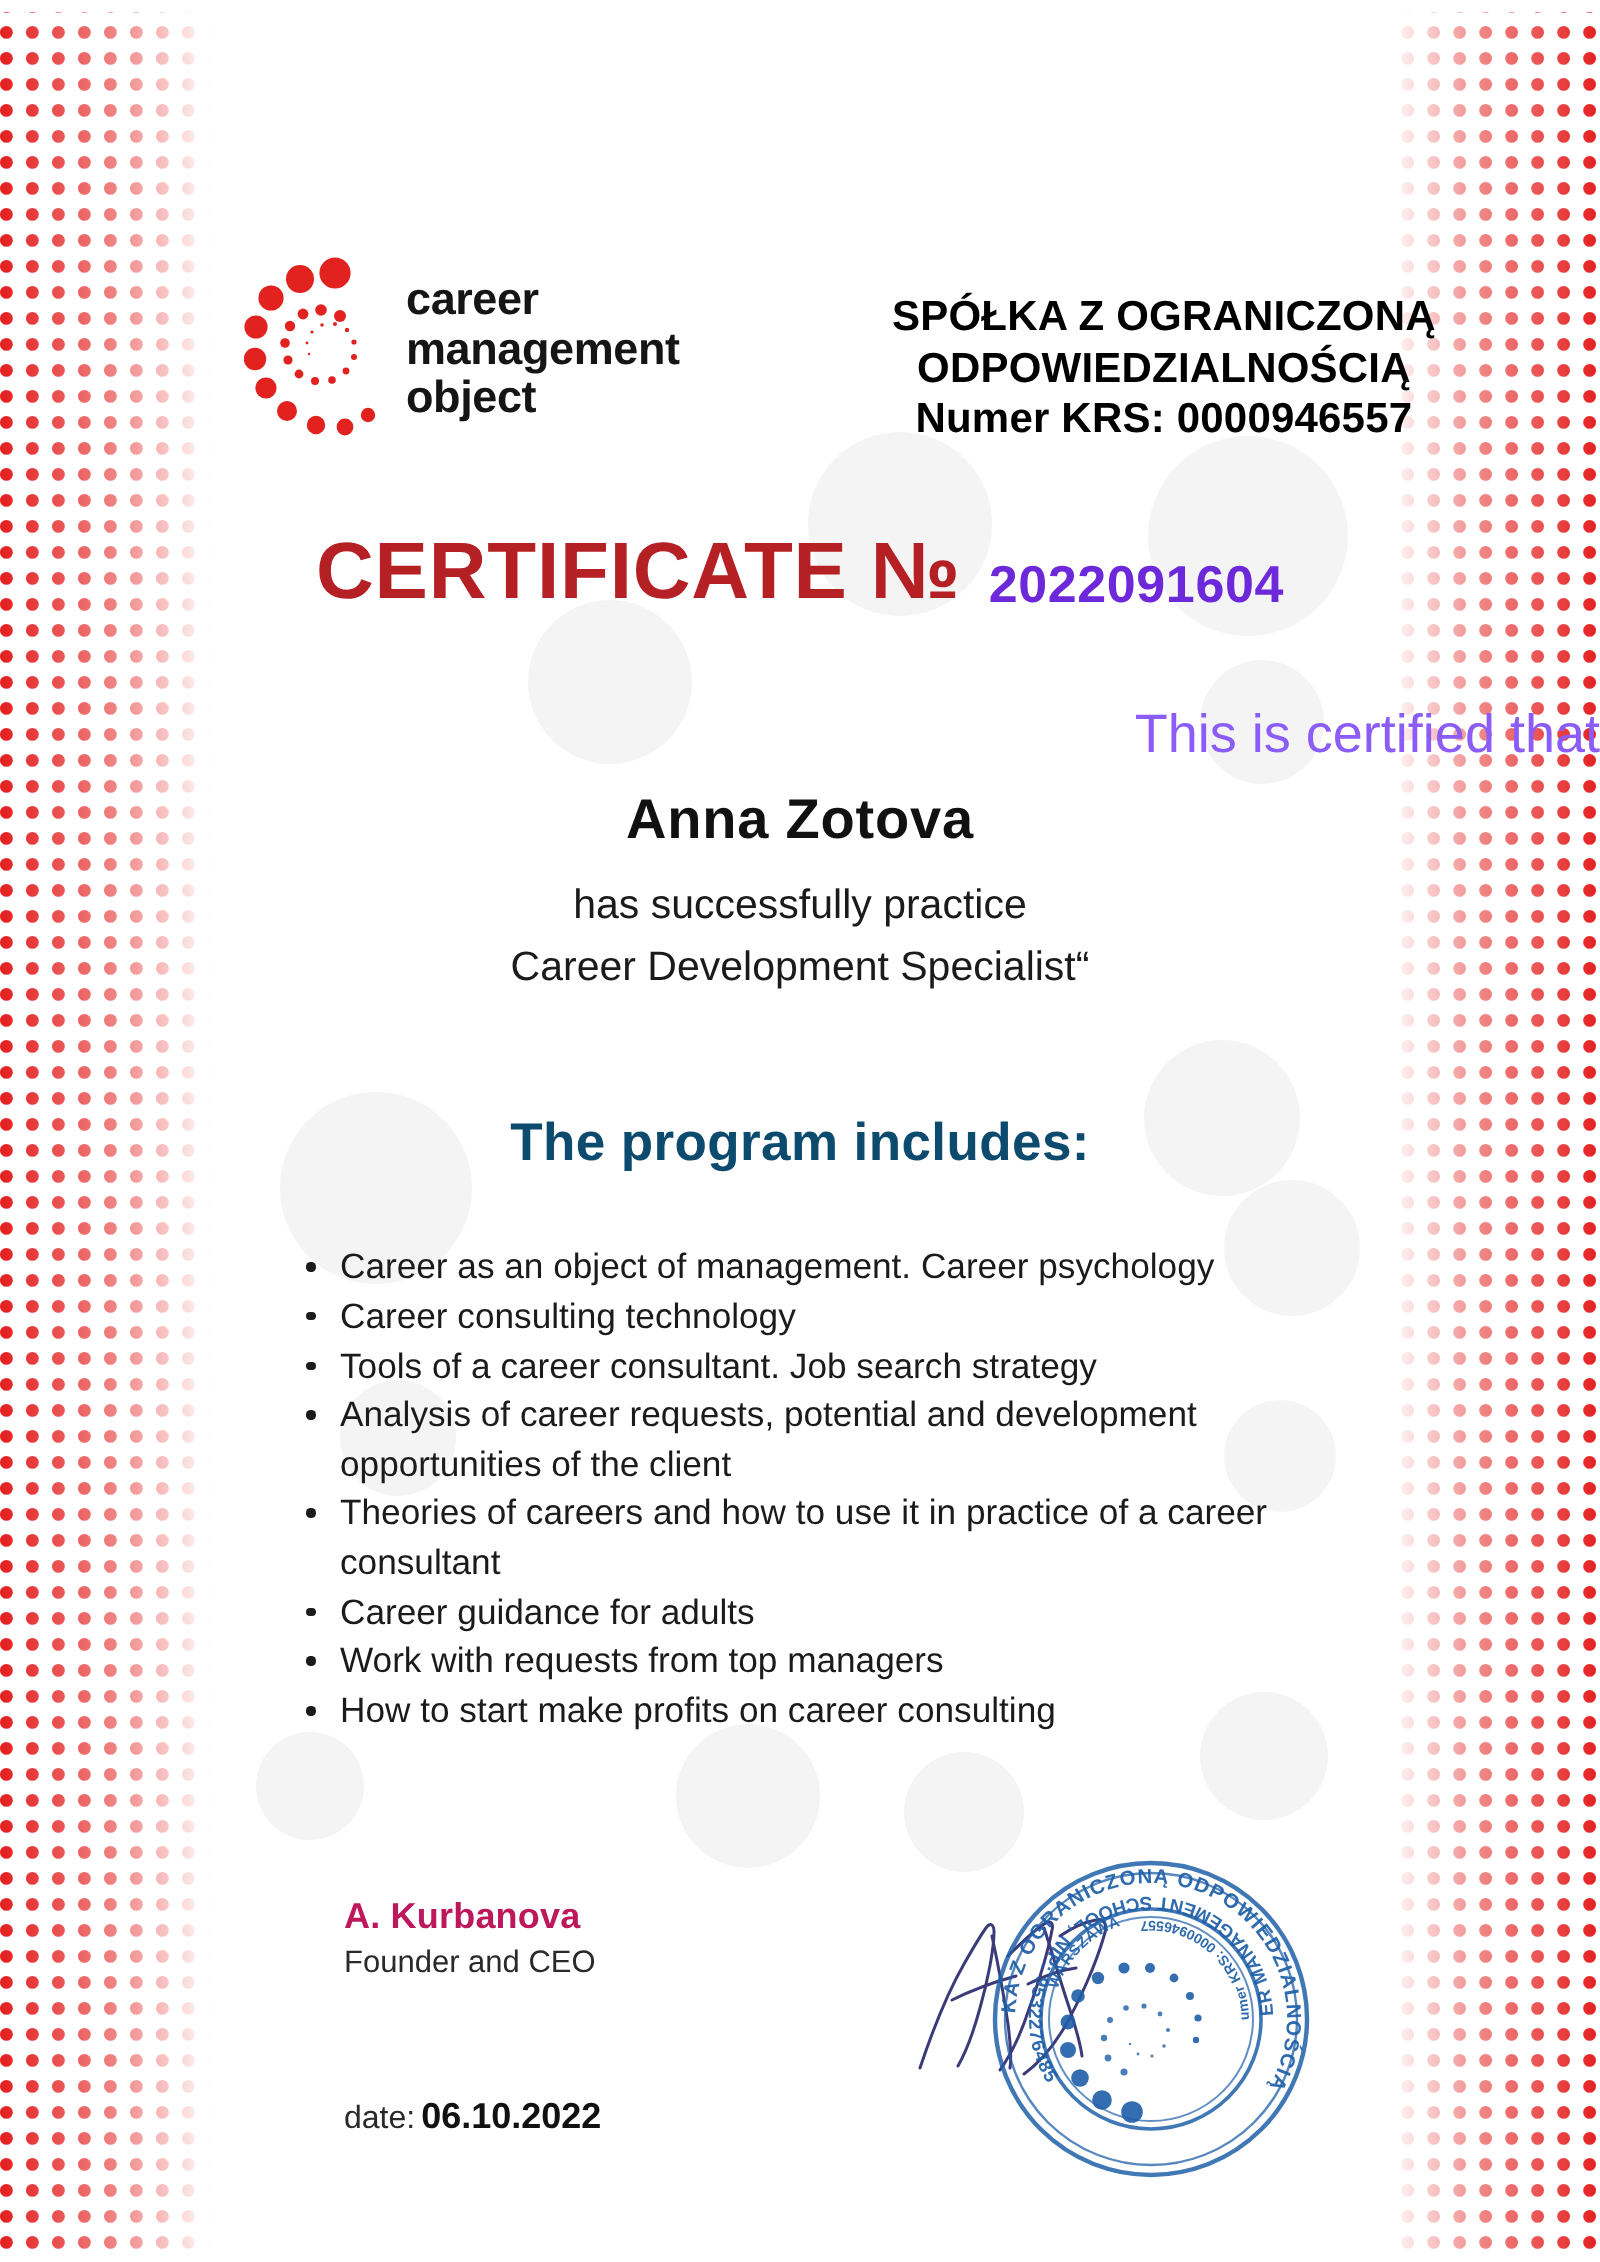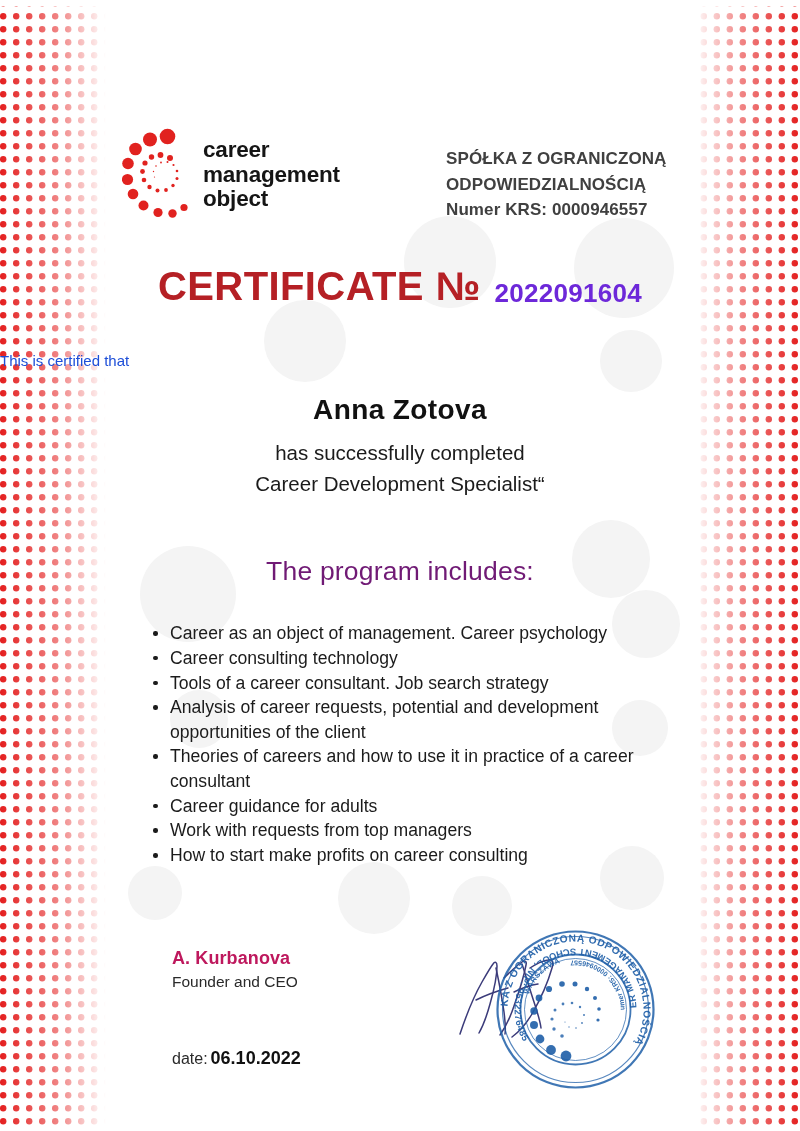--- a/index.html
+++ b/index.html
@@ -62,25 +62,26 @@
     font-size: 22.5px;
     line-height: 24.5px;
     font-weight: bold;
     color: #151515;
     letter-spacing: -0.2px;
   }
   .company-info {
     position: absolute;
     left: 446px;
     top: 84px;
-    font-size: 17px;
+    font-size: 21px;
     line-height: 25.5px;
     font-weight: bold;
-    color: #404040;
+    color: #000000;
     letter-spacing: 0.1px;
+    text-align: center;
   }
 
   
   .title-row {
     position: absolute;
     left: 0;
     top: 264px;
     width: 800px;
     text-align: center;
     white-space: nowrap;
@@ -102,23 +103,23 @@
     vertical-align: baseline;
     position: relative;
     top: 2px;
   }
 
   
   .certified-line {
     position: absolute;
     left: 0; top: 352px;
     width: 800px;
-    text-align: left;
-    font-size: 15px;
-    color: #1d4ed8;
+    text-align: right;
+    font-size: 27px;
+    color: #8b5cf6;
   }
   .recipient {
     position: absolute;
     left: 0; top: 394px;
     width: 800px;
     text-align: center;
     font-size: 28px;
     font-weight: bold;
     color: #111111;
     letter-spacing: 0.4px;
@@ -131,22 +132,22 @@
     font-size: 20.5px;
     line-height: 31px;
     color: #1b1b1b;
   }
   .program-heading {
     position: absolute;
     left: 0; top: 556px;
     width: 800px;
     text-align: center;
     font-size: 26.5px;
-    font-weight: normal;
-    color: #701a75;
+    font-weight: bold;
+    color: #0c4a6e;
     letter-spacing: 0.2px;
   }
 
   
   .program-list {
     position: absolute;
     left: 148px;
     top: 621px;
     width: 520px;
     margin: 0;
@@ -325,21 +326,21 @@
   </div>
 
   <div class="title-row">
     <span class="title-main">CERTIFICATE №</span><span class="title-number">2022091604</span>
   </div>
 
   <div class="certified-line">This is certified that</div>
   <div class="recipient">Anna Zotova</div>
 
   <div class="completion">
-    <div>has successfully completed</div>
+    <div>has successfully practice</div>
     <div>Career Development Specialist“</div>
   </div>
 
   <div class="program-heading">The program includes:</div>
 
   <ul class="program-list" id="program-list">
       <li>Career as an object of management. Career psychology</li>
       <li>Career consulting technology</li>
       <li>Tools of a career consultant. Job search strategy</li>
       <li>Analysis of career requests, potential and development opportunities of the client</li>

